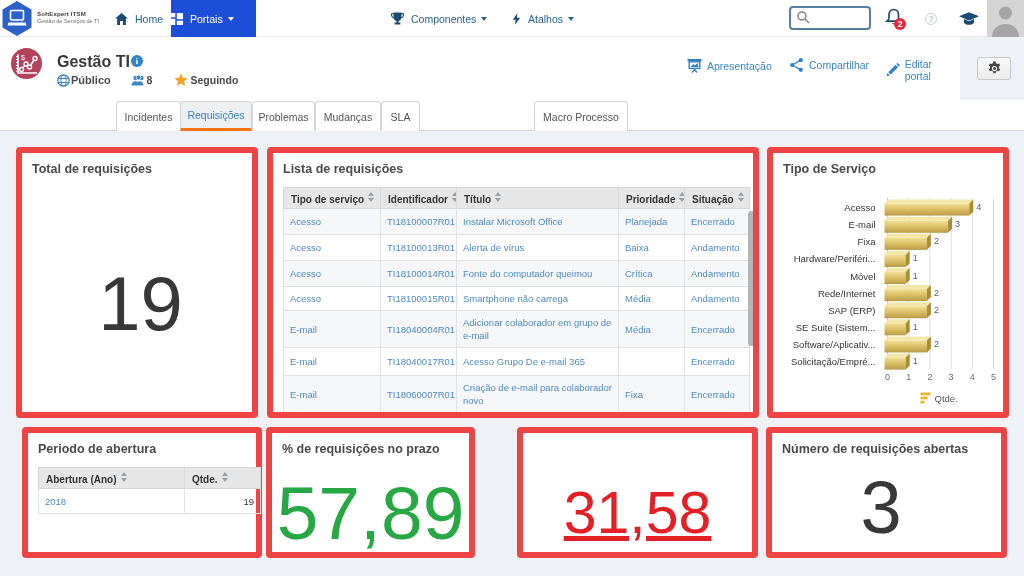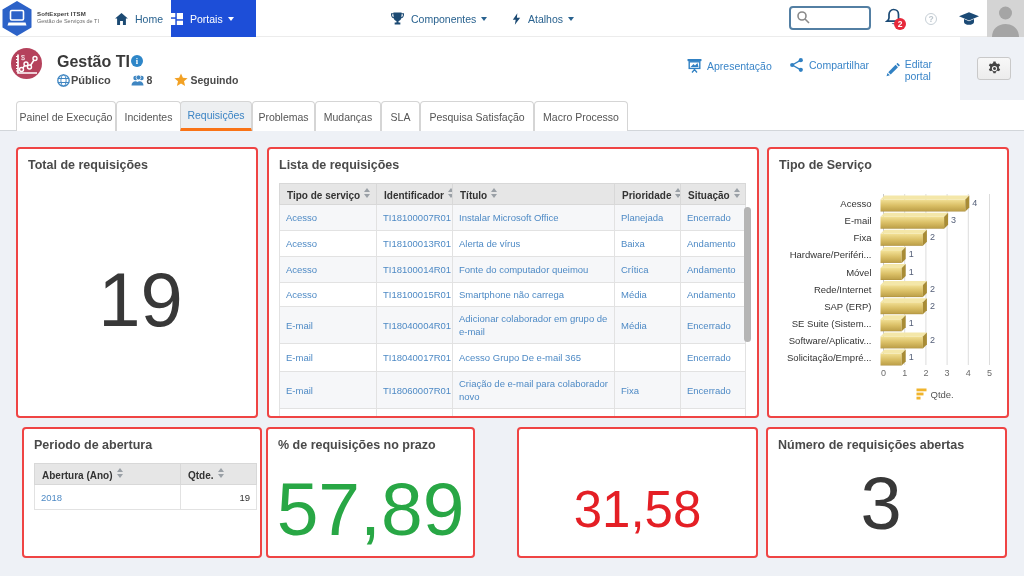--- a/index.html
+++ b/index.html
@@ -17,21 +17,21 @@
 #searchbox { position:absolute; left:789px; top:6px; width:82px; height:24px; border:2px solid #537fa3; border-radius:4px; background:#fff; }
 
 #phead { position:absolute; left:0; top:37px; width:960px; height:63px; background:#fff;padding-left:24px; }
 .hlink { position:absolute; top:21px; font-size:10.5px; color:#3a85c8; display:flex; align-items:center; }
 #gearbtn { position:absolute; left:977px; top:20px; width:34px; height:23px; border:1px solid #c9c9c9; border-radius:3px; background:linear-gradient(#f8f8f8,#ececec); display:flex; align-items:center; justify-content:center; }
 
 #tabbar { position:absolute; left:0; top:100px; width:1024px; height:31px; background:#fff; border-bottom:1px solid #d2d6da; }
 .tab { position:absolute; top:1px; height:30px; background:#fff; border:1px solid #d5d5d5; border-bottom:none; border-radius:4px 4px 0 0; display:flex; align-items:center; justify-content:center; font-size:10.5px; color:#555; white-space:nowrap; }
 .tab.active { background:#edeff1; color:#3c84c4; border-bottom:3px solid #f97316; height:30px; top:1px; }
 
-.card { position:absolute; background:#fff; border:2px solid #ef4444; border-radius:4px; }
+.card { position:absolute; background:#fff; border:6px solid #ef4444; border-radius:4px; }
 .ctitle { position:absolute; left:10px; top:9px; font-size:12.5px; font-weight:bold; color:#4a4a4a; }
 .bignum { position:absolute; left:0; right:0; text-align:center; color:#383838; }
 
 table.grid { border-collapse:collapse; font-size:9.5px; table-layout:fixed; }
 table.grid th { background:#e6e6e6; border:1px solid #d8d8d8; font-weight:bold; color:#333; text-align:left; padding:0 2px 0 7px; height:21px; font-size:10px; white-space:nowrap; overflow:hidden; }
 table.grid td { border:1px solid #e2e2e2; color:#4e8ac5; padding:2px 6px; vertical-align:middle; font-size:9.5px; line-height:13px; }
 tr.odd td { background:#f6f7f9; }
 .sorti { display:inline-block; vertical-align:1px; margin-left:4px; }
 .sorti b,.sorti i { display:block; width:0; height:0; border-left:3.5px solid transparent; border-right:3.5px solid transparent; }
 .sorti b { border-bottom:4px solid #9aa0a6; margin-bottom:2px; }
@@ -164,27 +164,25 @@
     Editar portal
   </div>
   <div id="gearbtn">
     <svg width="15" height="15" viewBox="0 0 16 16">
         <path fill="#444" d="M8 5.2 a2.8 2.8 0 1 0 0 5.6 a2.8 2.8 0 0 0 0-5.6 Z M6.8 0.5 h2.4 l0.35 1.8 a6 6 0 0 1 1.55 0.9 l1.75-0.6 1.2 2.1 -1.4 1.2 a6 6 0 0 1 0 1.8 l1.4 1.2 -1.2 2.1 -1.75-0.6 a6 6 0 0 1 -1.55 0.9 l-0.35 1.8 h-2.4 l-0.35-1.8 a6 6 0 0 1 -1.55-0.9 l-1.75 0.6 -1.2-2.1 1.4-1.2 a6 6 0 0 1 0-1.8 l-1.4-1.2 1.2-2.1 1.75 0.6 a6 6 0 0 1 1.55-0.9 Z M8 6.4 a1.6 1.6 0 1 1 0 3.2 a1.6 1.6 0 0 1 0-3.2 Z"></path>
       </svg>
   </div>
 </div>
 
 <div id="tabbar">
-  <div class="tab" style="left:16px;width:100px;">Painel de Execução</div>
   <div class="tab" style="left:116px;width:65px;">Incidentes</div>
   <div class="tab active" style="left:180px;width:72px;">Requisições</div>
   <div class="tab" style="left:252px;width:63px;">Problemas</div>
   <div class="tab" style="left:315px;width:66px;">Mudanças</div>
   <div class="tab" style="left:381px;width:39px;">SLA</div>
-  <div class="tab" style="left:420px;width:114px;">Pesquisa Satisfação</div>
   <div class="tab" style="left:534px;width:94px;">Macro Processo</div>
 </div>
 
 <div class="card" style="left:16px;top:147px;width:242px;height:271px;">
   <div class="ctitle">Total de requisições</div>
   <div class="bignum" style="top:113px;font-size:76px;line-height:76px;text-indent:7px;">19</div>
 </div>
 
 <div class="card" style="left:267px;top:147px;width:492px;height:271px;overflow:hidden;">
   <div class="ctitle">Lista de requisições</div>
@@ -370,19 +368,19 @@
       </table>
   </div>
 </div>
 
 <div class="card" style="left:266px;top:427px;width:209px;height:131px;">
   <div class="ctitle">% de requisições no prazo</div>
   <div class="bignum" style="top:43px;font-size:75px;line-height:75px;color:#28a745;">57,89</div>
 </div>
 
 <div class="card" style="left:517px;top:427px;width:241px;height:131px;">
-  <div class="bignum" style="top:43px;font-size:51px;line-height:75px;color:#e41f25;">31,58</div>
+  <div class="bignum" style="top:43px;font-size:59px;line-height:75px;color:#e41f25;text-decoration:underline;">31,58</div>
 </div>
 
 <div class="card" style="left:766px;top:427px;width:241px;height:131px;">
   <div class="ctitle">Número de requisições abertas</div>
   <div class="bignum" style="top:38px;font-size:74px;line-height:74px;text-indent:-11px;">3</div>
 </div>
 
 </body></html>

